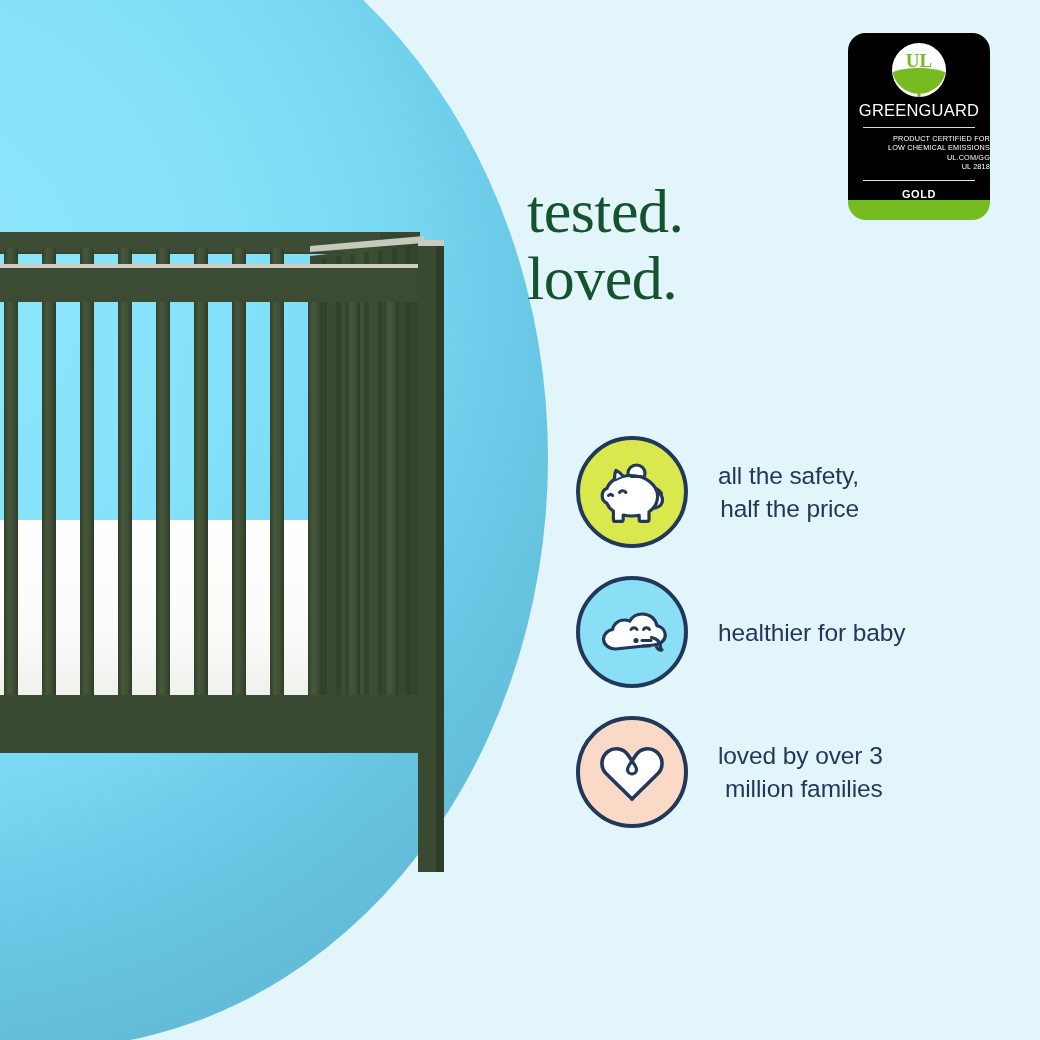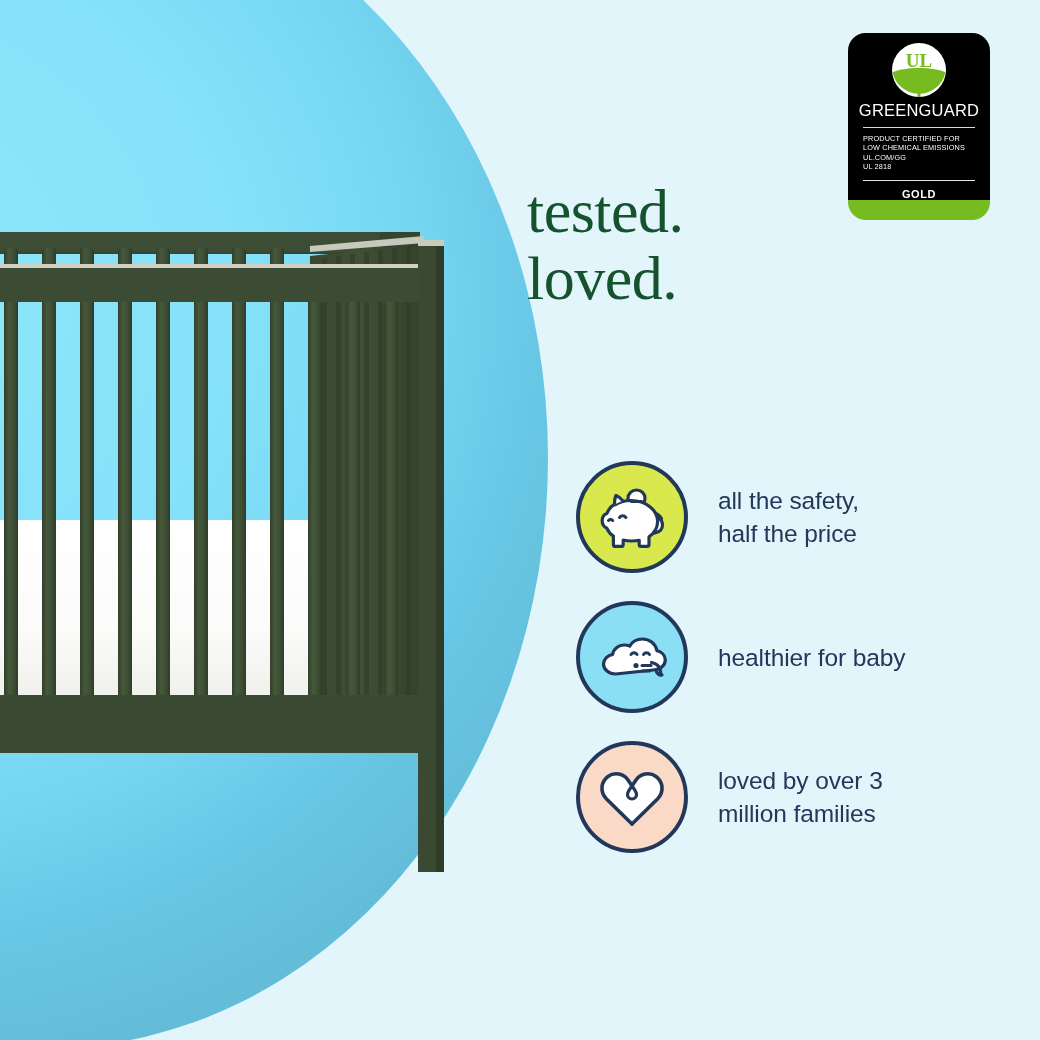--- a/index.html
+++ b/index.html
@@ -222,21 +222,21 @@
     width: 112px;
     height: 1px;
     background: rgba(255,255,255,.85);
     margin: 7px auto 6px;
   }
   .badge-fine {
     font-family: "Liberation Sans", sans-serif;
     font-size: 7.3px;
     line-height: 9.4px;
     letter-spacing: .15px;
-    text-align: left;
+    text-align: right;
     padding-left: 15px;
     color: #ffffff;
   }
   .badge-gold-rule {
     width: 112px;
     height: 1px;
     background: rgba(255,255,255,.9);
     margin: 8px auto 0;
   }
   .badge-gold {
@@ -259,22 +259,23 @@
     font-size: 62px;
     line-height: 67px;
     letter-spacing: -0.5px;
   }
   .headline div { white-space: nowrap; }
 
   
   .features {
     position: absolute;
     left: 576px;
-    top: 461px;
+    top: 436px;
     width: 420px;
+    text-align: right;
   }
   .feature {
     position: relative;
     height: 140px;
   }
   .feat-circle {
     position: absolute;
     left: 0;
     top: 0;
     width: 112px;

